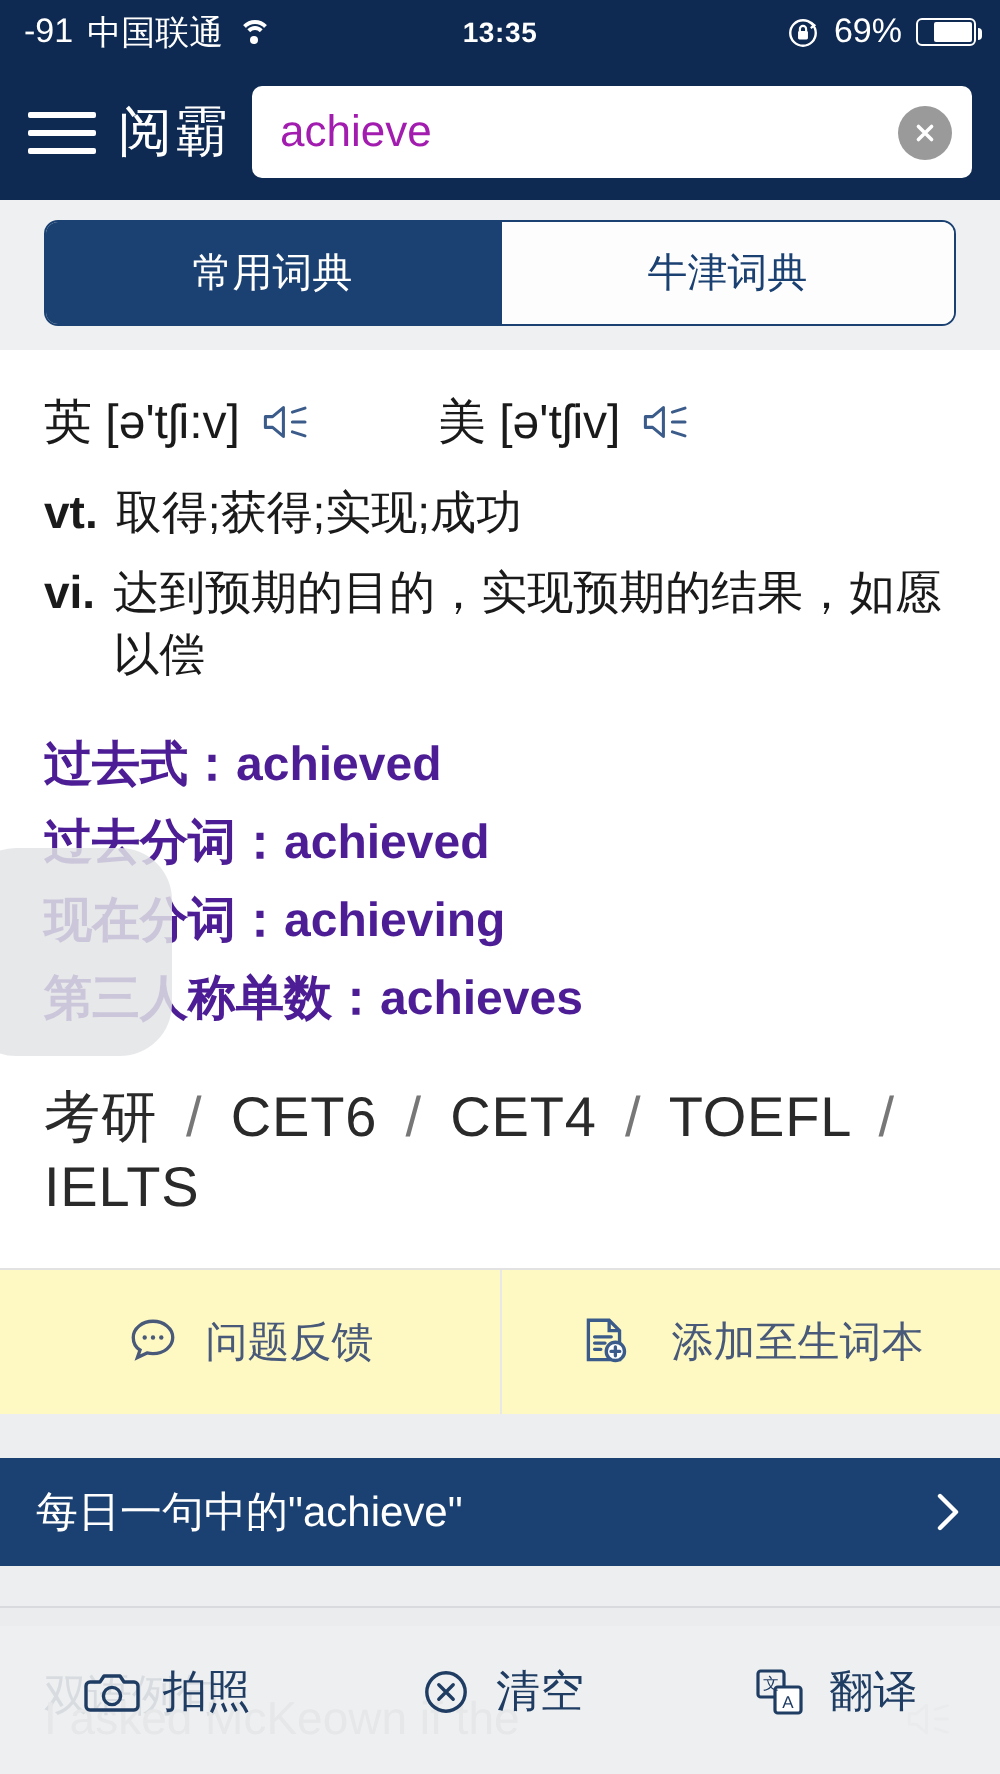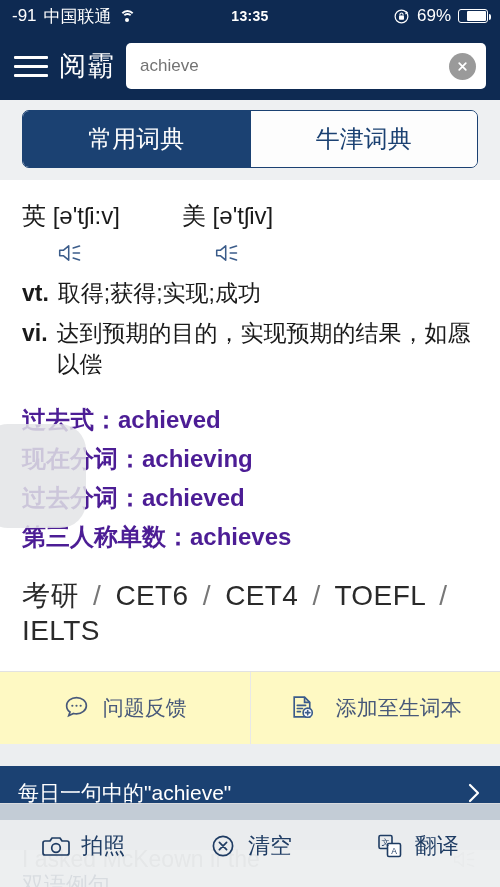--- a/index.html
+++ b/index.html
@@ -52,43 +52,43 @@
     height:68px; background:#0e2a52;
     display:flex; align-items:center; padding:0 14px; gap:11px;
   }
   .hamburger { width:34px; display:flex; flex-direction:column; gap:6px; cursor:pointer; flex:0 0 auto; }
   .hamburger span { display:block; height:3px; background:#fff; border-radius:1px; }
   .brand { color:#ffffff; font-size:27px; letter-spacing:1px; flex:0 0 auto; }
   .searchbox {
     flex:1; height:46px; background:#fff; border-radius:5px;
     display:flex; align-items:center; padding:0 10px 0 14px;
   }
-  .searchbox .val { flex:1; font-size:17px; color:#737373; }
+  .searchbox .val { flex:1; font-size:22px; color:#a21caf; }
   .clear-btn {
     width:27px; height:27px; border-radius:50%; background:#9a9a9a;
     display:flex; align-items:center; justify-content:center; cursor:pointer; flex:0 0 auto;
   }
 
   
   .tabs-wrap { background:#eef0f2; padding:10px 22px 12px; }
   .tabs {
     display:flex; border:1.4px solid #1b4172; border-radius:7px; overflow:hidden;
   }
   .tab {
-    flex:1; text-align:center; padding:12px 0; font-size:24px; cursor:pointer;
+    flex:1; text-align:center; padding:12px 0; font-size:20px; cursor:pointer;
     background:#fdfdfd; color:#1b4172;
   }
   .tab.active { background:#1b4172; color:#ffffff; }
   .tab + .tab { border-left:1.4px solid #1b4172; }
 
   
   .card { background:#ffffff; padding:16px 22px 10px; }
 
   .phonetics { display:flex; align-items:center; gap:8px; padding:4px 0 10px; }
-  .ph-group { display:flex; align-items:center; gap:10px;flex-direction:column; }
+  .ph-group { display:flex; align-items:center; gap:10px; }
   .ph-group + .ph-group { margin-left:54px; }
   .ph-text { font-size:24px; color:#1a1a1a; white-space:nowrap; }
   .spk { width:27px; height:22px; flex:0 0 auto; cursor:pointer; }
 
   .defs { padding:4px 0 6px; }
   .def-row { display:flex; font-size:23px; color:#1a1a1a; line-height:1.35; margin-bottom:9px; }
   .def-pos { flex:0 0 auto; font-weight:bold; margin-right:9px; }
   .def-text { flex:1; }
 
   .forms { padding:6px 0 4px; }
@@ -227,22 +227,22 @@
         <span class="def-text">取得;获得;实现;成功</span>
       </div>
       <div class="def-row">
         <span class="def-pos">vi.</span>
         <span class="def-text">达到预期的目的，实现预期的结果，如愿以偿</span>
       </div>
     </div>
 
     <div class="forms">
       <div class="form-row">过去式：achieved</div>
+      <div class="form-row">过去分词：achieved</div>
       <div class="form-row">现在分词：achieving</div>
-      <div class="form-row">过去分词：achieved</div>
       <div class="form-row">第三人称单数：achieves</div>
     </div>
 
     <div class="tags">
       <span>考研</span>
       <span class="sep">/</span>
       <span>CET6</span>
       <span class="sep">/</span>
       <span>CET4</span>
       <span class="sep">/</span>

